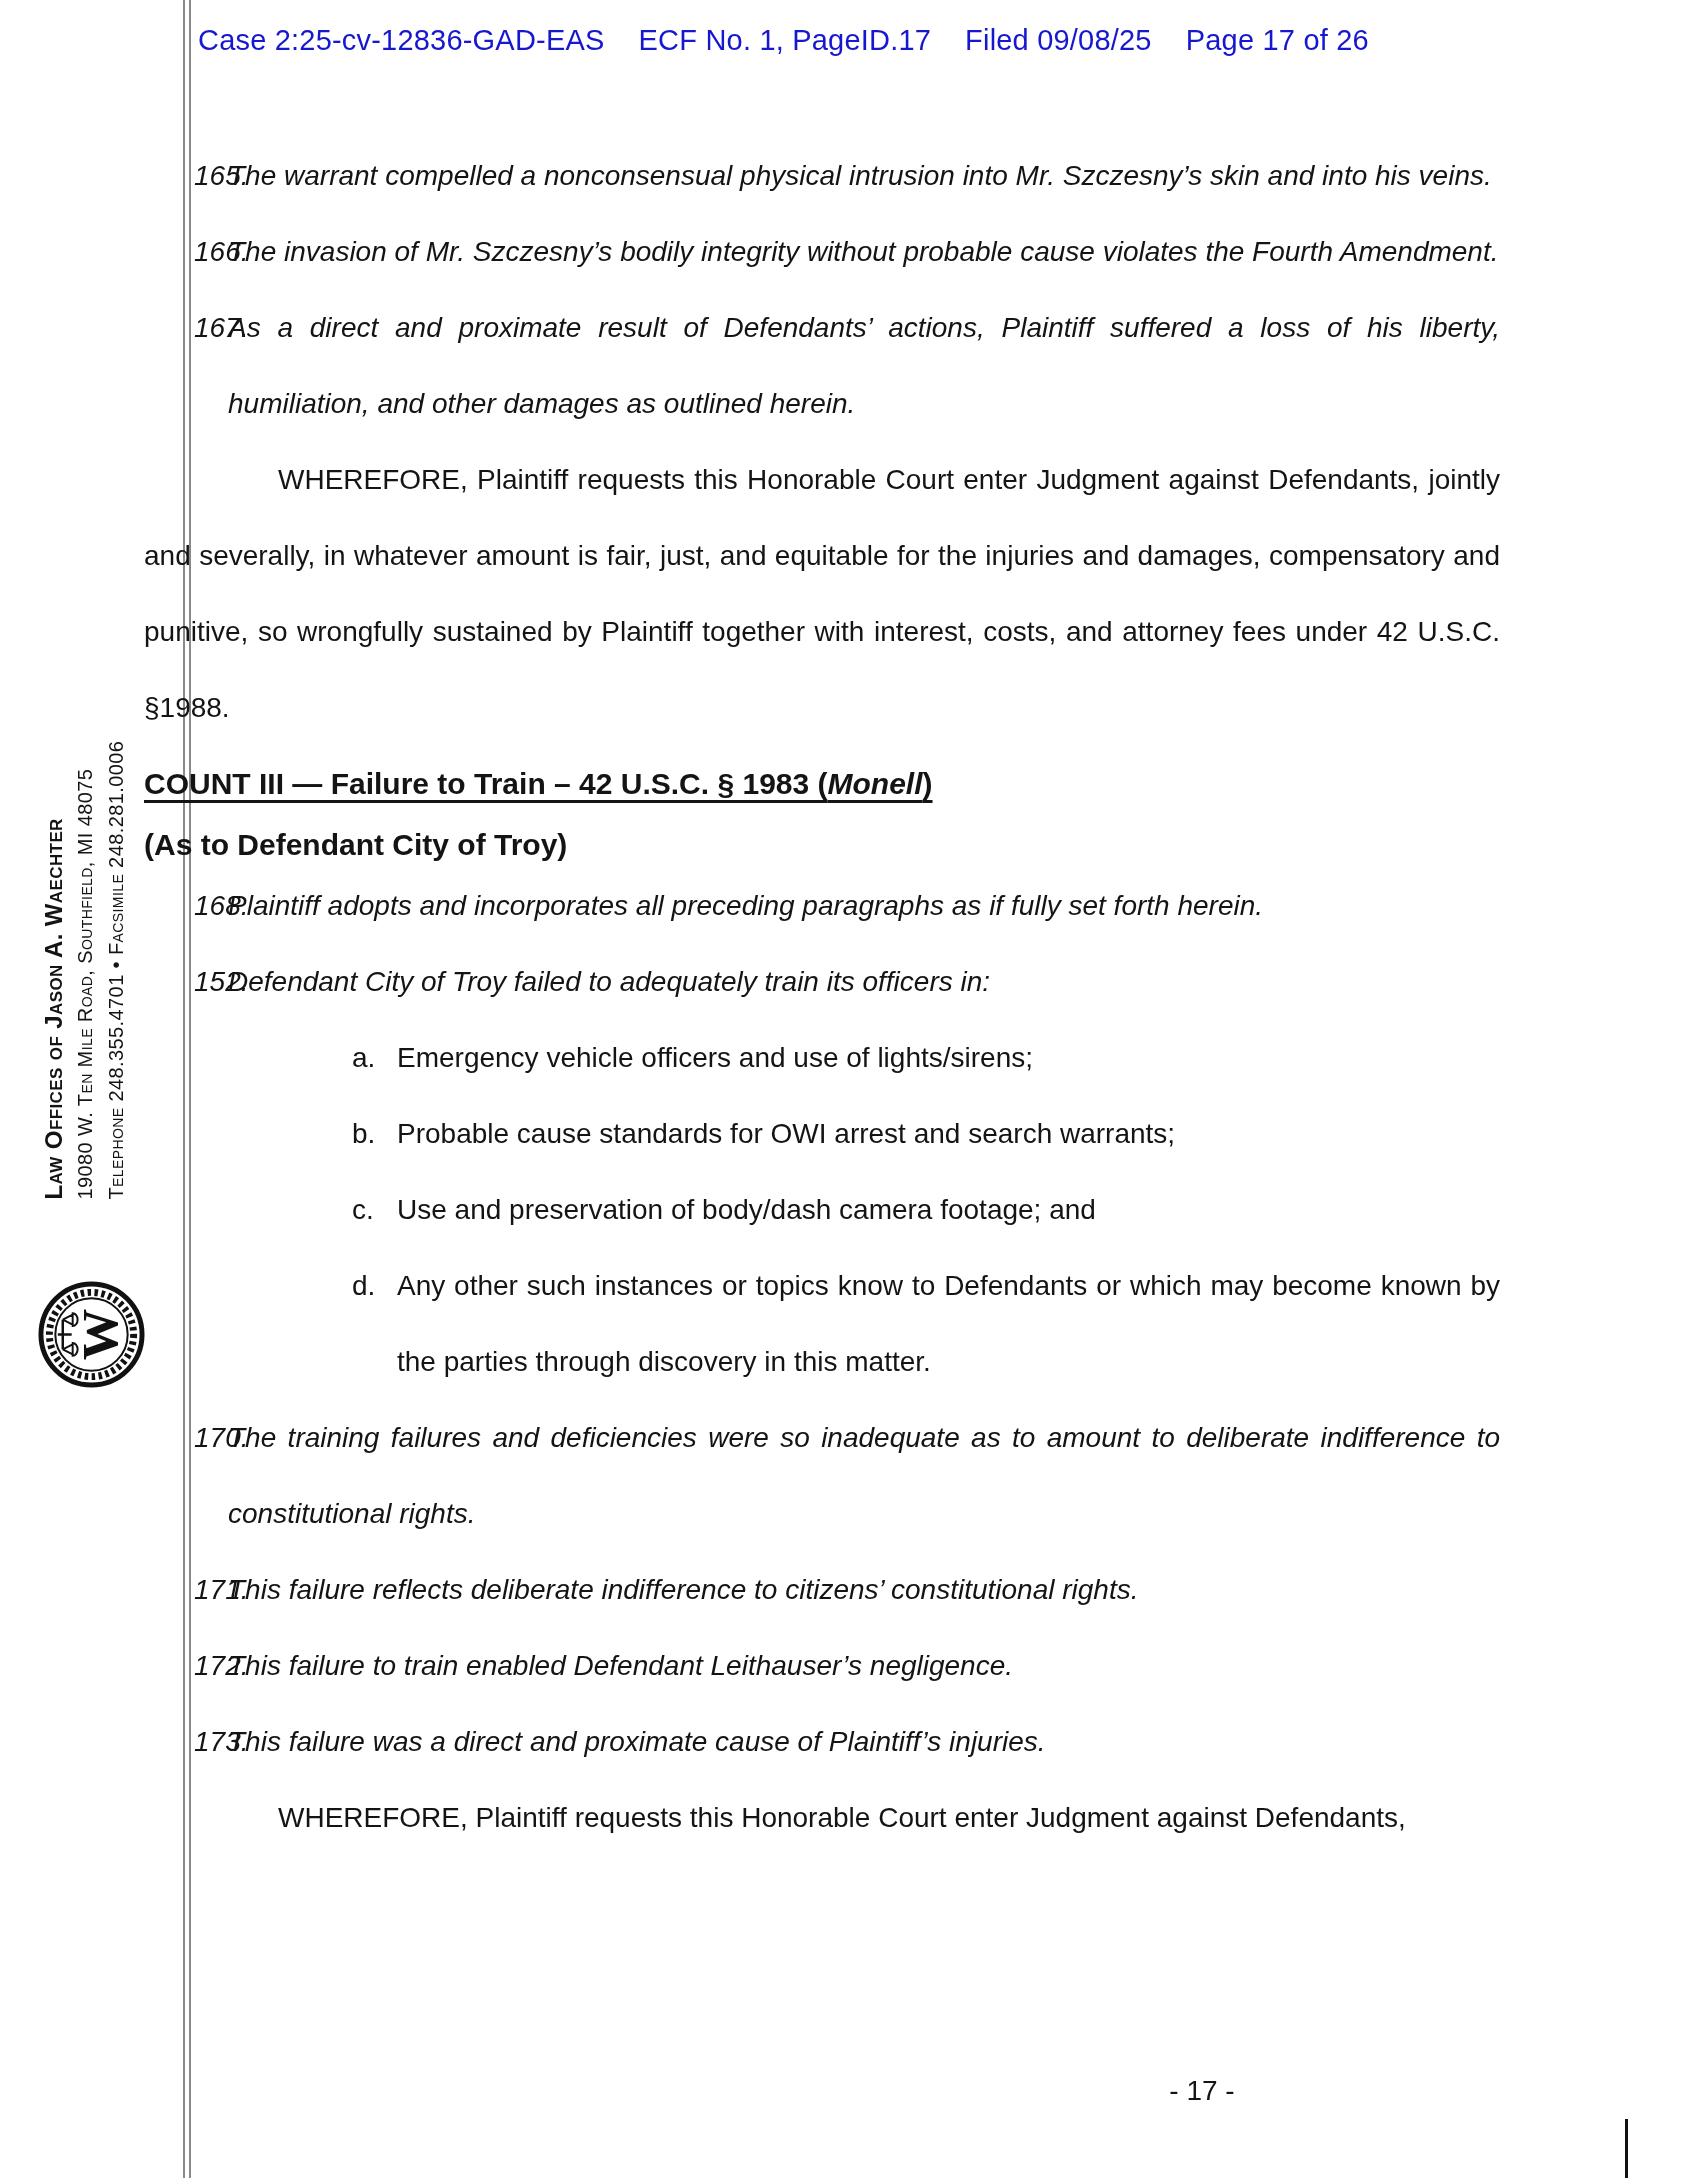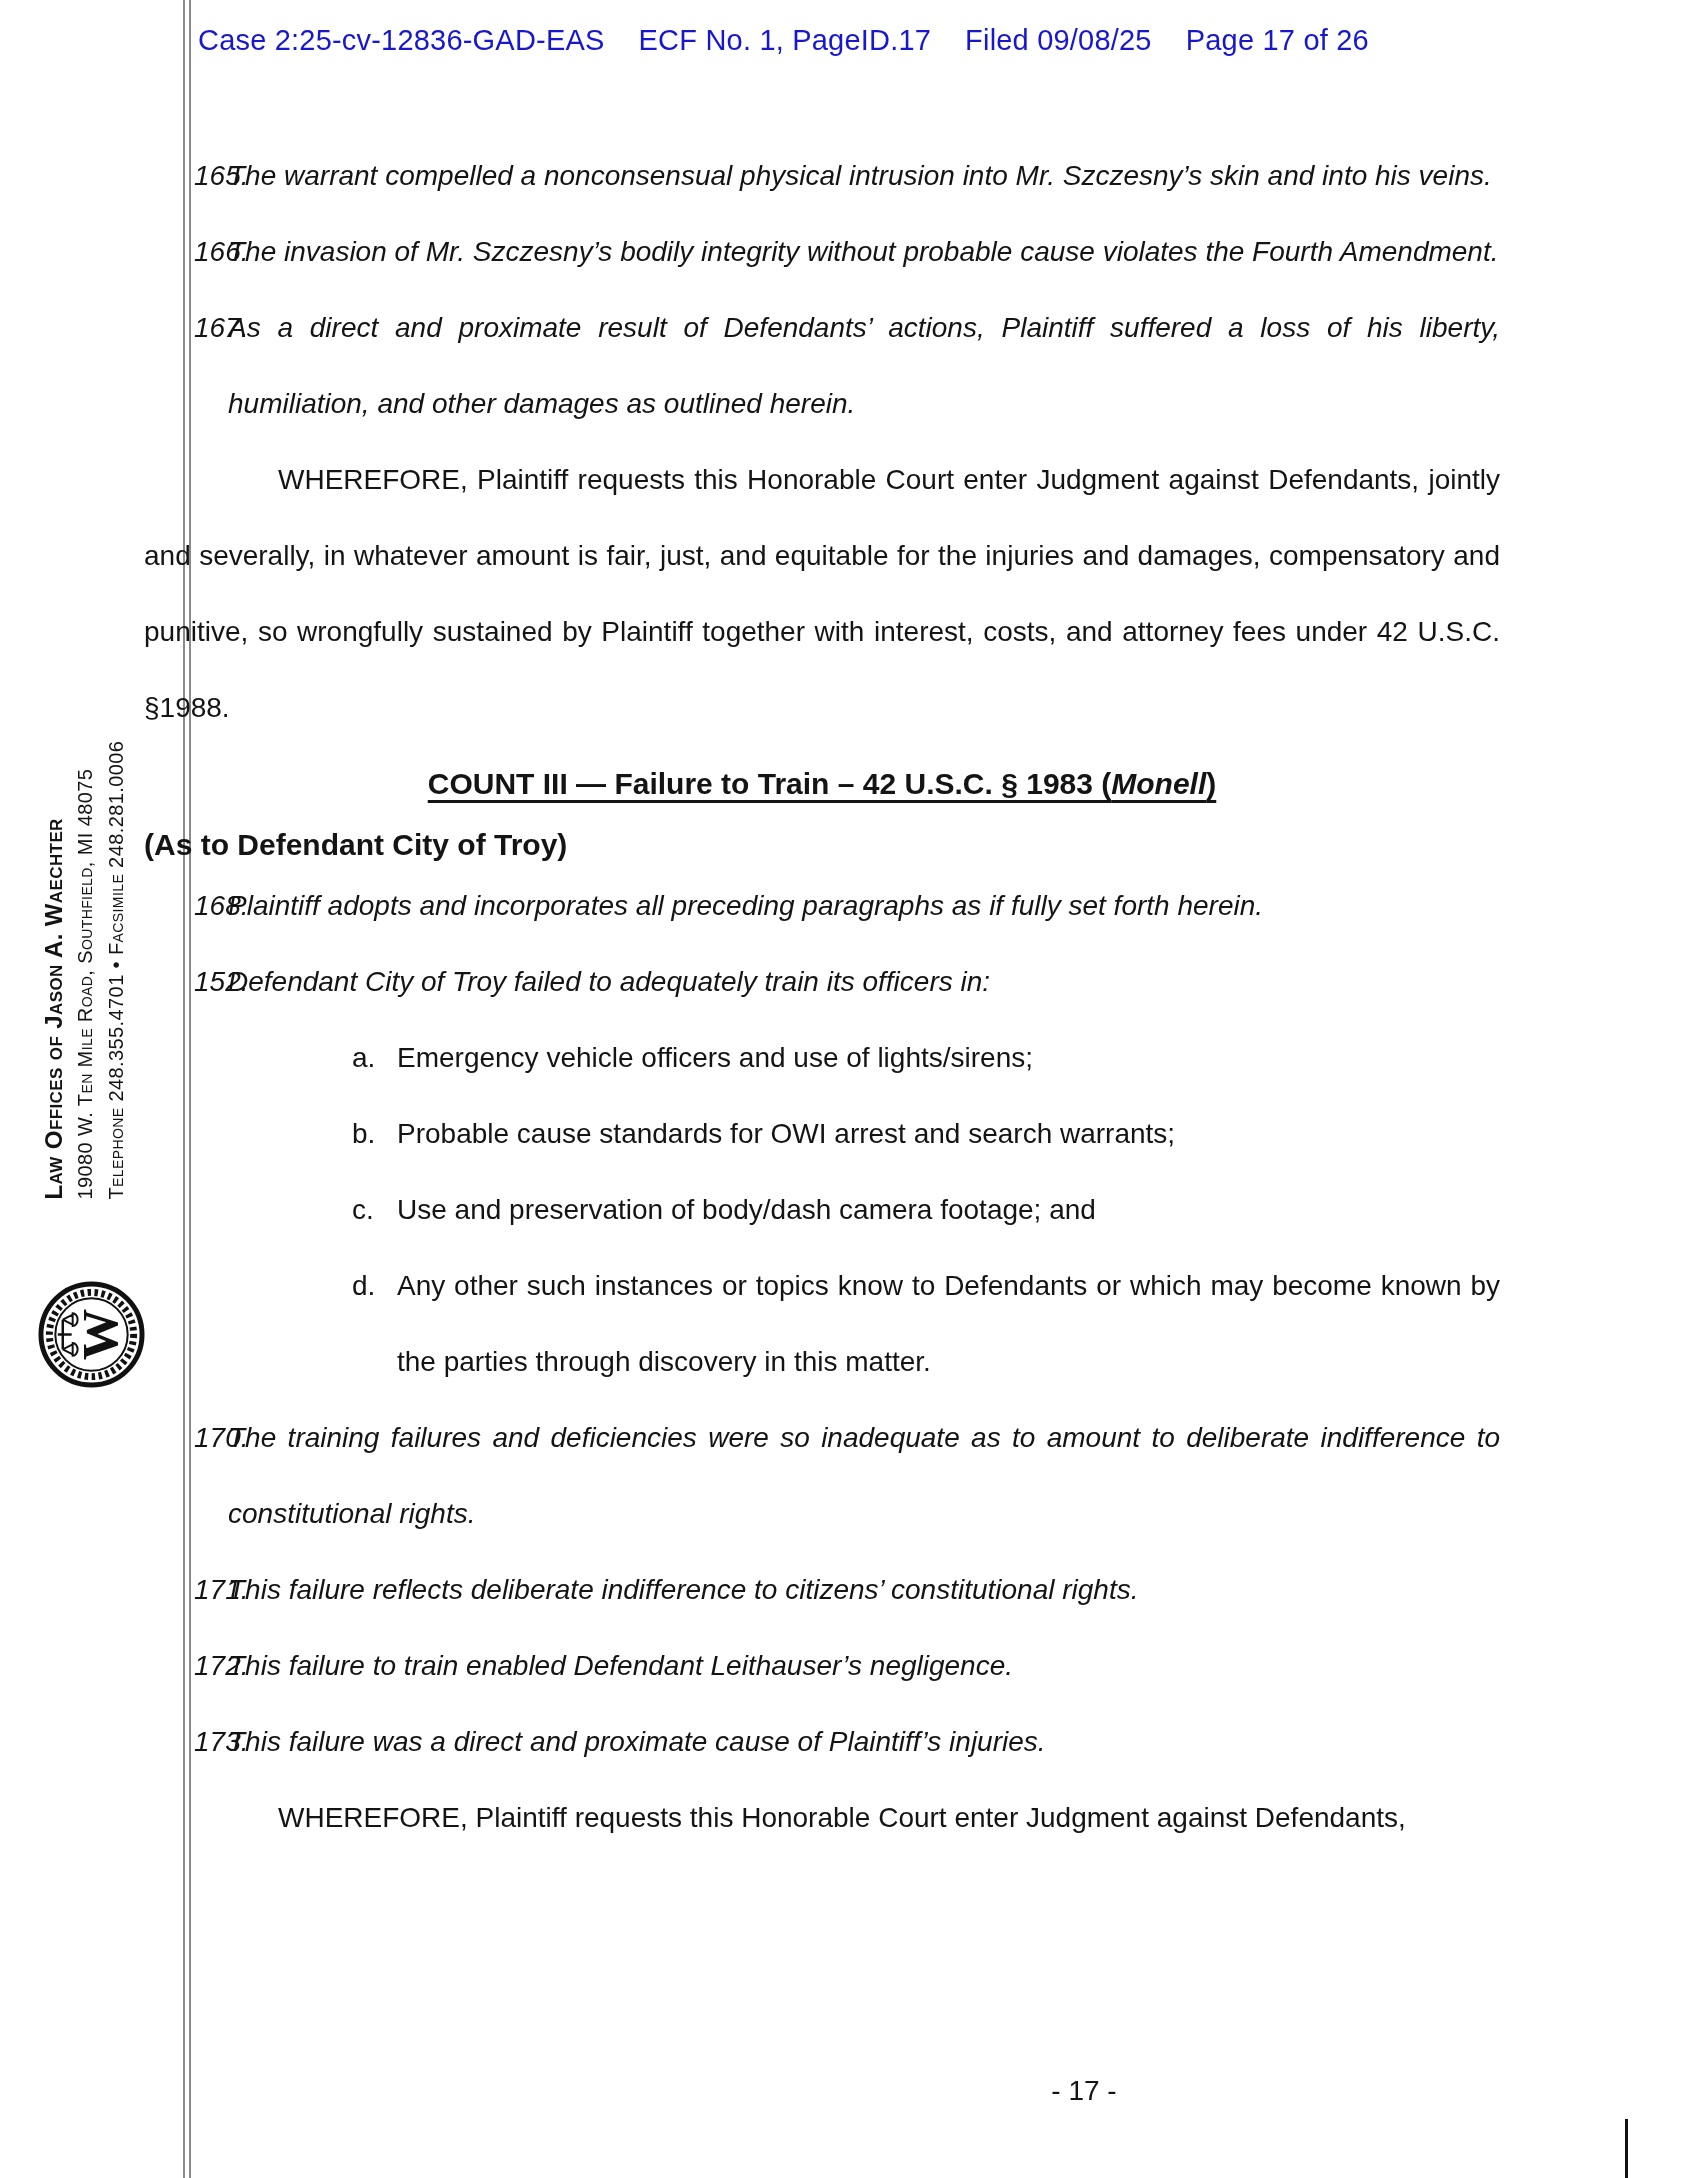--- a/index.html
+++ b/index.html
@@ -34,24 +34,24 @@
   .content {
     position:absolute; left:144px; top:138px; width:1356px;
     font-size:28px; line-height:76px; text-align:justify;
   }
   .para { position:relative; padding-left:84px;font-style:italic; }
   .para .pnum { position:absolute; left:50px; }
   .para .ptext { }
   .wherefore { text-indent:134px; }
   .subitem { position:relative; margin-left:208px; padding-left:45px; }
   .subitem .slet { position:absolute; left:0; }
-  .count-head { text-align:center; font-weight:bold; font-size:30px; line-height:76px; }
+  .count-head { text-align:left; font-weight:bold; font-size:30px; line-height:76px; }
   .count-head .u { text-decoration:underline; text-decoration-thickness:3px; text-underline-offset:6px; }
   .count-sub { text-align:left; font-weight:bold; font-size:30px; line-height:46px; }
-  .pageno { position:absolute; left:1084px; top:2075px; transform:translateX(-50%); font-size:28px; }
+  .pageno { position:absolute; left:1202px; top:2075px; transform:translateX(-50%); font-size:28px; }
 
   .artifact-line { position:absolute; left:1625px; top:2119px; width:3px; height:59px; background:#111; }
 </style>
 </head>
 <body>
 
 <div class="page">
 
   <div class="vrule r1"></div>
   <div class="vrule r2"></div>

